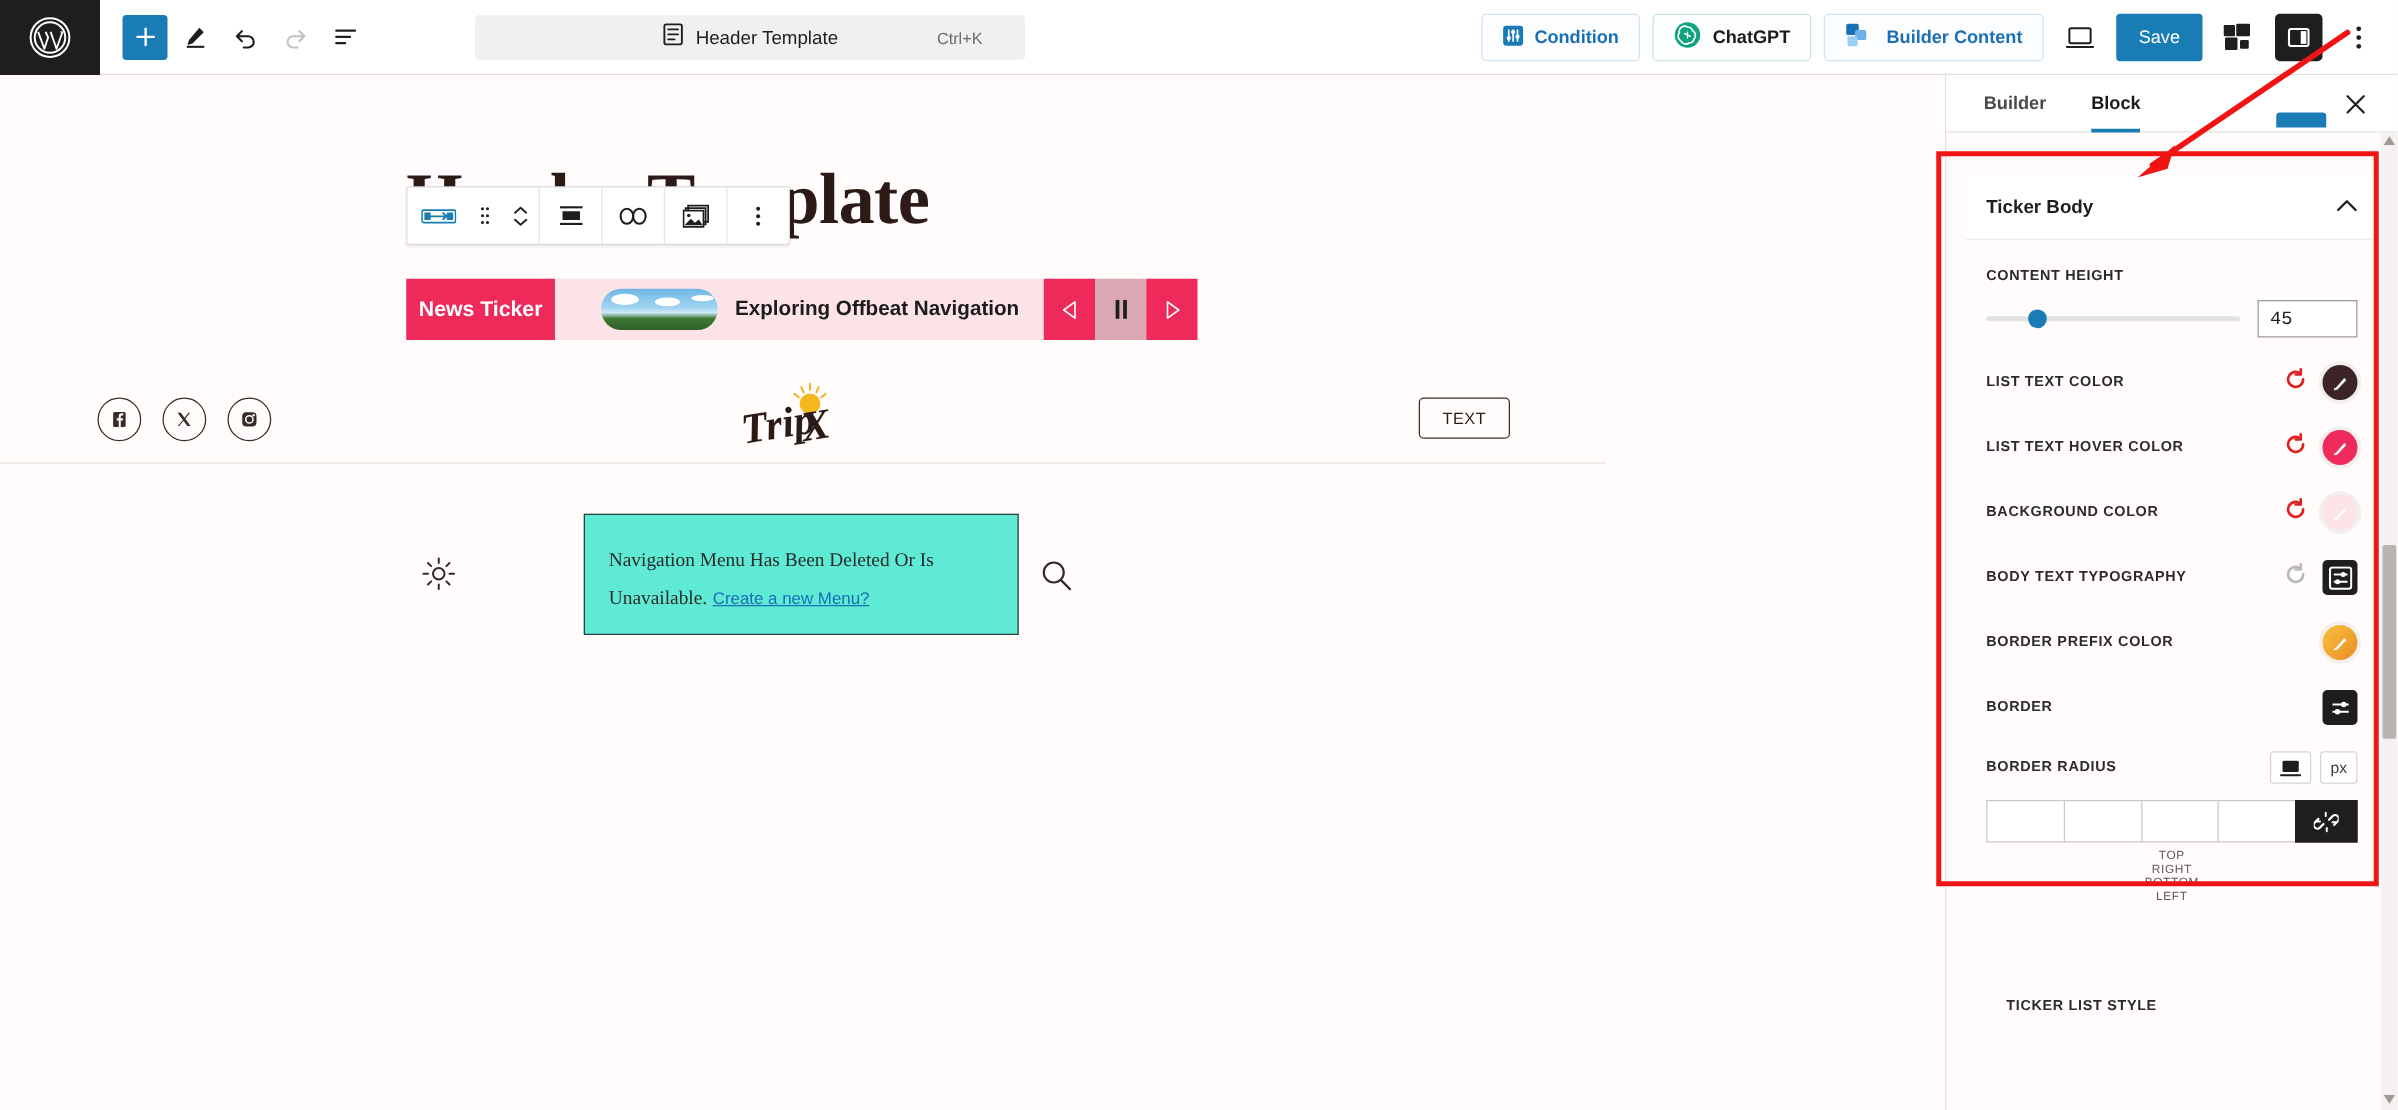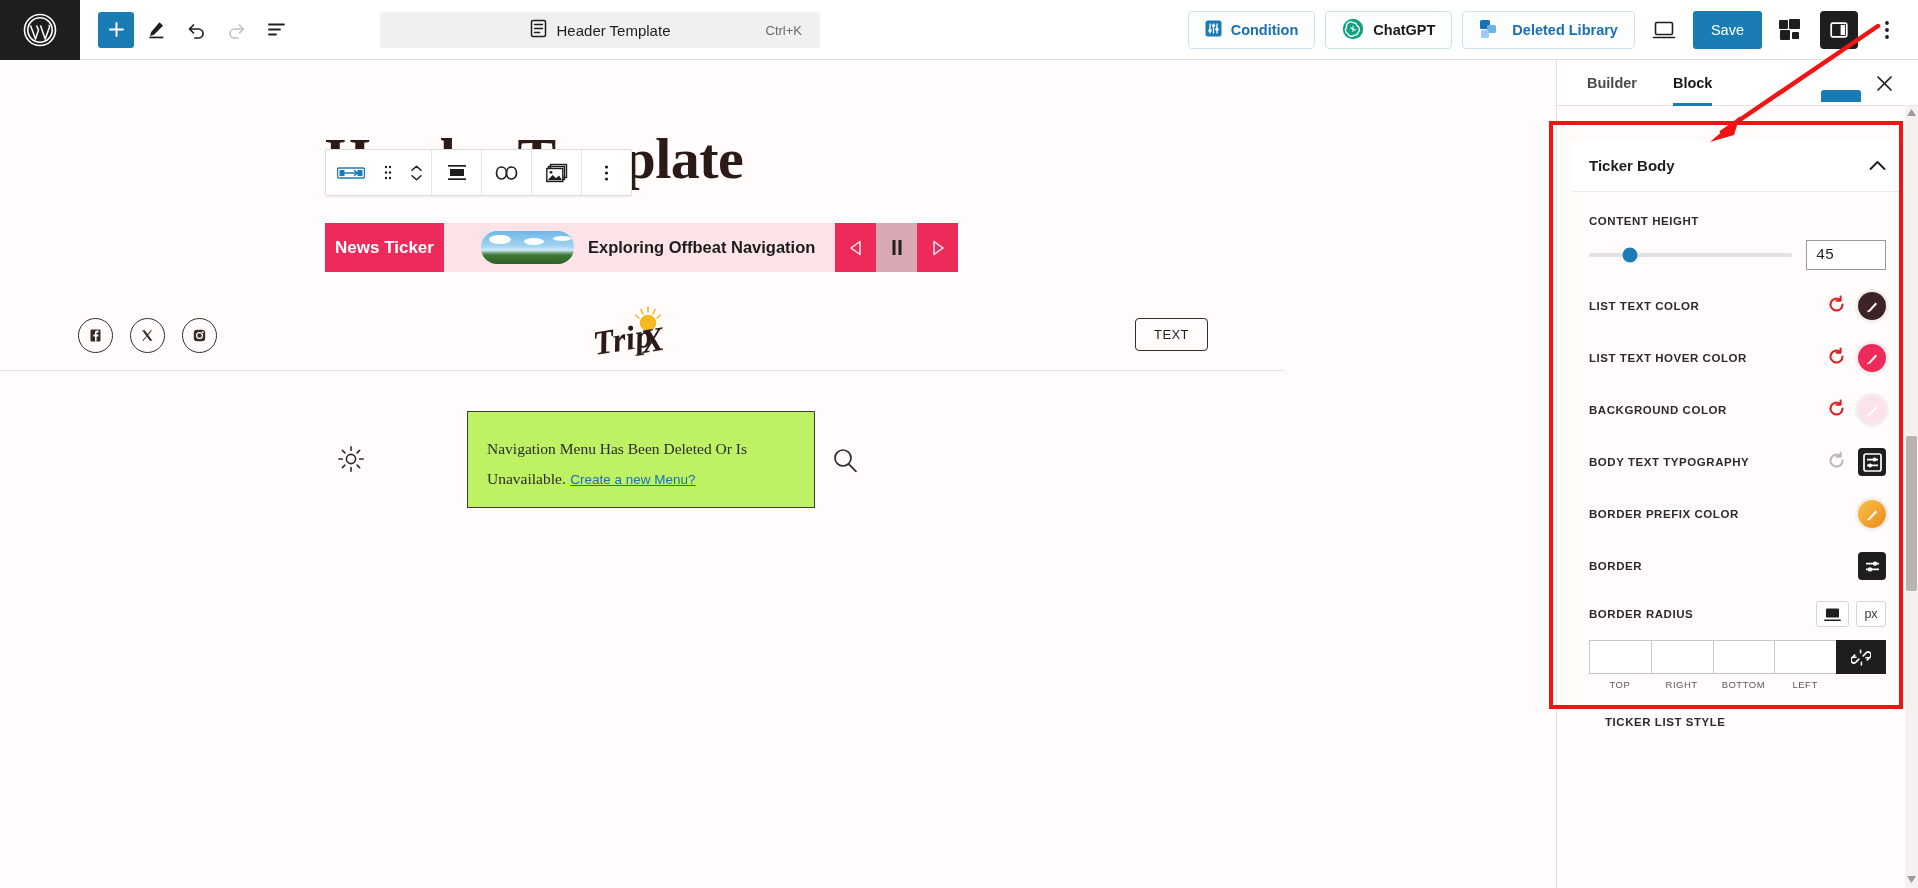--- a/index.html
+++ b/index.html
@@ -35,21 +35,21 @@
 
   .doc-chip {
     position: absolute; left: 380px; top: 12px;
     width: 440px; height: 36px;
     background: #f0f0f0; border-radius: 3px;
     display: flex; align-items: center; justify-content: center;
     gap: 10px; cursor: pointer;
   }
   .doc-chip .title { font-size: 15px; color: #1e1e1e; }
   .doc-chip .kbd {
-    position: absolute; right: 18px; font-size: 13px; color: #6b6b6b; margin-left: 20px;
+    position: absolute; right: 34px; font-size: 13px; color: #6b6b6b; margin-left: 20px;
   }
 
   .tb-right {
     position: absolute; right: 0; top: 0; height: 60px;
     display: flex; align-items: center; gap: 10px; padding-right: 12px;
   }
   .pill {
     height: 38px; padding: 0 16px;
     border: 1px solid #cfe3f2; border-radius: 4px;
     background: #fbfdff; display: flex; align-items: center; gap: 9px;
@@ -147,21 +147,21 @@
     background: transparent; font-size: 13px; color: #2b1a16; cursor: pointer;
     letter-spacing: .4px; font-family: "Liberation Sans", sans-serif;
   }
   .hr-line { position: absolute; left: 0; top: 310px; width: 1285px; height: 1px; background: #e8e2e0; }
 
   
   .sun-icon { position: absolute; left: 337px; top: 385px; cursor: pointer; }
   .notice {
     position: absolute; left: 467px; top: 351px;
     width: 348px; height: 97px; border: 1px solid #3a3a3a;
-    background: #bef264; padding: 22px 19px; line-height: 1.85;
+    background: #5eead4; padding: 22px 19px; line-height: 1.85;
   }
   .notice-text { font-size: 15.5px; color: #2b2b2b; font-family: "Liberation Serif", serif; }
   .notice-link {
     font-size: 13.5px; color: #1a6fb5; text-decoration: underline;
     cursor: pointer; font-family: "Liberation Sans", sans-serif;
   }
   .search-icon { position: absolute; left: 832px; top: 387px; cursor: pointer; }
 
   
   .sidebar {
@@ -251,21 +251,21 @@
   .bx-row { display: flex; padding: 4px 16px 0 16px; }
   .bx-in {
     flex: 1; height: 34px; border: 1px solid #c9c9c9; border-right: none;
     background: #fff; font-size: 13px; padding: 0 6px; min-width: 0;
     font-family: "Liberation Sans", sans-serif;
   }
   .bx-link {
     width: 50px; height: 34px; background: #1e1e1e; border: 1px solid #1e1e1e;
     display: flex; align-items: center; justify-content: center; cursor: pointer;
   }
-  .bx-labels { display: flex; padding: 5px 16px 0 16px; }
+  .bx-labels { display: flex; padding: 5px 16px 0 16px; flex-direction: column; }
   .bx-lab {
     flex: 1; font-size: 9.5px; color: #5a5a5a; letter-spacing: .5px; text-align: center;
   }
   .bx-lab.spacer { flex: 0 0 50px; }
   .tail-label { padding: 22px 32px 0 32px; }
 
   .sb-scrollbar {
     position: absolute; right: 0; top: 46px; width: 13px; bottom: 0;
     background: #f4f1f0;
   }
@@ -353,21 +353,21 @@
     </div>
 
     <div class="pill library">
       <span>
         <svg width="24" height="22" viewBox="0 0 24 22">
           <rect x="1" y="2" width="10" height="9" rx="1.5" fill="#1a6fb5"></rect>
           <rect x="8" y="7" width="9" height="8" rx="1.5" fill="#6ab2e8"></rect>
           <rect x="2" y="12" width="8" height="8" rx="1.5" fill="#9ccdf2"></rect>
         </svg>
       </span>
-      <span>Deleted Library</span>
+      <span>Builder Content</span>
     </div>
 
     <div class="icon-btn-plain">
       <svg width="24" height="22" viewBox="0 0 24 22">
         <rect x="3.5" y="3.5" width="17" height="12" rx="1.4" fill="none" stroke="#1e1e1e" stroke-width="1.6"></rect>
         <path d="M1.5 18.5h21" stroke="#1e1e1e" stroke-width="1.6" stroke-linecap="round"></path>
       </svg>
     </div>
 
     <button class="save-btn">Save</button>

